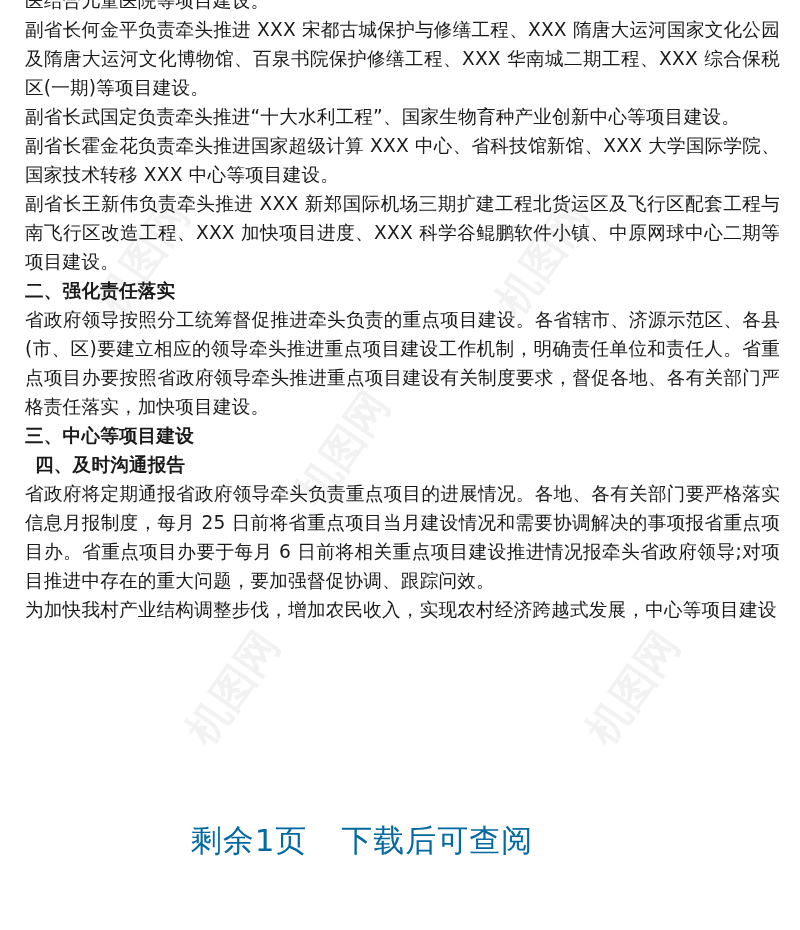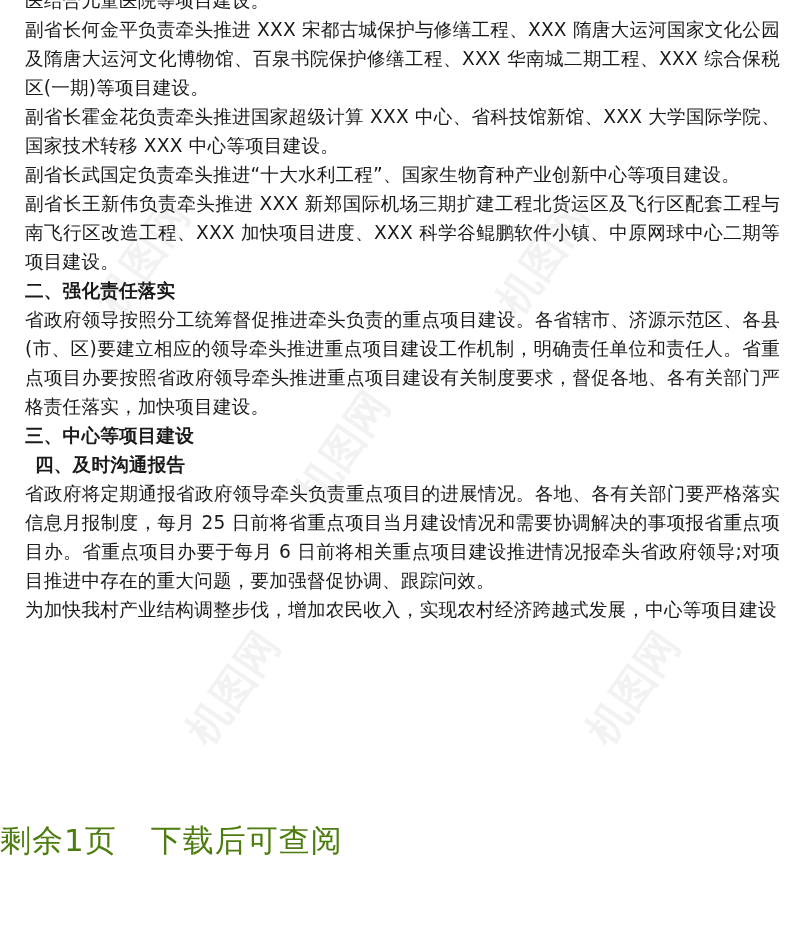--- a/index.html
+++ b/index.html
@@ -13,40 +13,40 @@
     .doc p { margin: 0; text-align: justify; }
     .doc .heading { font-weight: bold; }
     .doc .heading.indent { padding-left: 10px; font-family: Liberation Serif, serif; }
     .watermark {
       position: absolute; color: rgba(0,0,0,0.05);
       font-family: "DejaVu Sans", sans-serif; font-size: 42px;
       transform: rotate(-55deg); pointer-events: none; white-space: nowrap;
       font-weight: bold;
     }
     .more-banner {
-      position: absolute; left: 0; top: 820px; width: 724px; text-align: left;
+      position: absolute; left: 0; top: 820px; width: 724px; text-align: center;
       font-family: "DejaVu Sans", "Liberation Sans", sans-serif;
-      font-size: 31px; color: #4d7c0f; letter-spacing: 1px;
+      font-size: 31px; color: #0369a1; letter-spacing: 1px;
     }
     .more-banner .gap { display: inline-block; width: 34px; }
   </style>
 </head>
 <body>
 
 <div class="watermark" style="left:80px; top:230px;">机图网</div>
 <div class="watermark" style="left:480px; top:230px;">机图网</div>
 <div class="watermark" style="left:280px; top:420px;">机图网</div>
 <div class="watermark" style="left:170px; top:660px;">机图网</div>
 <div class="watermark" style="left:570px; top:660px;">机图网</div>
 
 <div class="doc">
   <p>医结合儿童医院等项目建设。</p>
   <p>副省长何金平负责牵头推进 XXX 宋都古城保护与修缮工程、XXX 隋唐大运河国家文化公园及隋唐大运河文化博物馆、百泉书院保护修缮工程、XXX 华南城二期工程、XXX 综合保税区(一期)等项目建设。</p>
+  <p>副省长武国定负责牵头推进“十大水利工程”、国家生物育种产业创新中心等项目建设。</p>
   <p>副省长霍金花负责牵头推进国家超级计算 XXX 中心、省科技馆新馆、XXX 大学国际学院、国家技术转移 XXX 中心等项目建设。</p>
-  <p>副省长武国定负责牵头推进“十大水利工程”、国家生物育种产业创新中心等项目建设。</p>
   <p>副省长王新伟负责牵头推进 XXX 新郑国际机场三期扩建工程北货运区及飞行区配套工程与南飞行区改造工程、XXX 加快项目进度、XXX 科学谷鲲鹏软件小镇、中原网球中心二期等项目建设。</p>
   <p class="heading">二、强化责任落实</p>
   <p>省政府领导按照分工统筹督促推进牵头负责的重点项目建设。各省辖市、济源示范区、各县(市、区)要建立相应的领导牵头推进重点项目建设工作机制，明确责任单位和责任人。省重点项目办要按照省政府领导牵头推进重点项目建设有关制度要求，督促各地、各有关部门严格责任落实，加快项目建设。</p>
   <p class="heading">三、中心等项目建设</p>
   <p class="heading indent">四、及时沟通报告</p>
   <p>省政府将定期通报省政府领导牵头负责重点项目的进展情况。各地、各有关部门要严格落实信息月报制度，每月 25 日前将省重点项目当月建设情况和需要协调解决的事项报省重点项目办。省重点项目办要于每月 6 日前将相关重点项目建设推进情况报牵头省政府领导;对项目推进中存在的重大问题，要加强督促协调、跟踪问效。</p>
   <p>为加快我村产业结构调整步伐，增加农民收入，实现农村经济跨越式发展，中心等项目建设</p>
 </div>
 
 <div class="more-banner">

